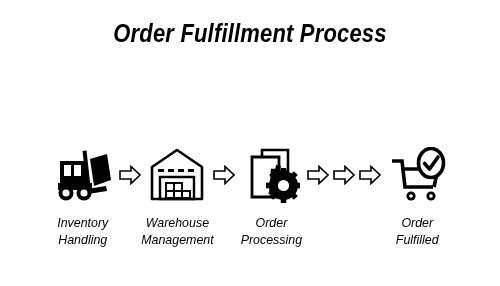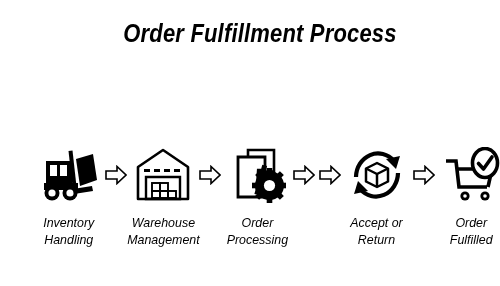--- a/index.html
+++ b/index.html
@@ -14,21 +14,20 @@
     overflow: hidden;
     font-family: "Liberation Sans", "DejaVu Sans", sans-serif;
     color: #000000;
   }
 
   #diagram-root {
     position: absolute;
     inset: 0;
     display: flex;
     flex-direction: column;
-    margin-left: 20px;
   }
 
   #page-title {
     position: absolute;
     top: 20px;
     left: 0;
     width: 100%;
     text-align: center;
     font-size: 25px;
     font-weight: bold;
@@ -226,46 +225,20 @@
       </svg>
     </div>
 
 
     <div class="flow-arrow">
       <svg width="22" height="20" viewBox="0 0 22 20">
         <path d="M1 6 H12 V1.5 L21 10 L12 18.5 V14 H1 Z" fill="#ffffff" stroke="#000000" stroke-width="1.6" stroke-linejoin="miter"></path>
       </svg>
     </div>
 
-    <div class="process-step">
-      <div class="step-icon">
-        <svg width="58" height="56" viewBox="0 0 58 56">
-
-          <g fill="none" stroke="#000" stroke-width="4.2" stroke-linecap="butt">
-            <path d="M8 30 A22 24 0 0 1 46 14"></path>
-          </g>
-          <path d="M48 22 L38 12 L52 9 Z" fill="#000"></path>
-
-          <g fill="none" stroke="#000" stroke-width="4.2" stroke-linecap="butt">
-            <path d="M50 26 A22 24 0 0 1 12 42"></path>
-          </g>
-          <path d="M10 34 L20 44 L6 47 Z" fill="#000"></path>
-
-          <g fill="none" stroke="#000" stroke-width="2.5" stroke-linejoin="round">
-            <path d="M29 16 L40 21.5 L40 34.5 L29 40 L18 34.5 L18 21.5 Z"></path>
-            <path d="M18 21.5 L29 27 L40 21.5"></path>
-            <path d="M29 27 L29 40"></path>
-          </g>
-        </svg>
-      </div>
-      <div class="step-label">
-        <span class="lbl-line">Accept or</span>
-        <span class="lbl-line">Return</span>
-      </div>
-    </div>
 
     <div class="flow-arrow">
       <svg width="22" height="20" viewBox="0 0 22 20">
         <path d="M1 6 H12 V1.5 L21 10 L12 18.5 V14 H1 Z" fill="#ffffff" stroke="#000000" stroke-width="1.6" stroke-linejoin="miter"></path>
       </svg>
     </div>
 
     <div class="process-step">
       <div class="step-icon">
         <svg width="58" height="56" viewBox="0 0 58 56">

